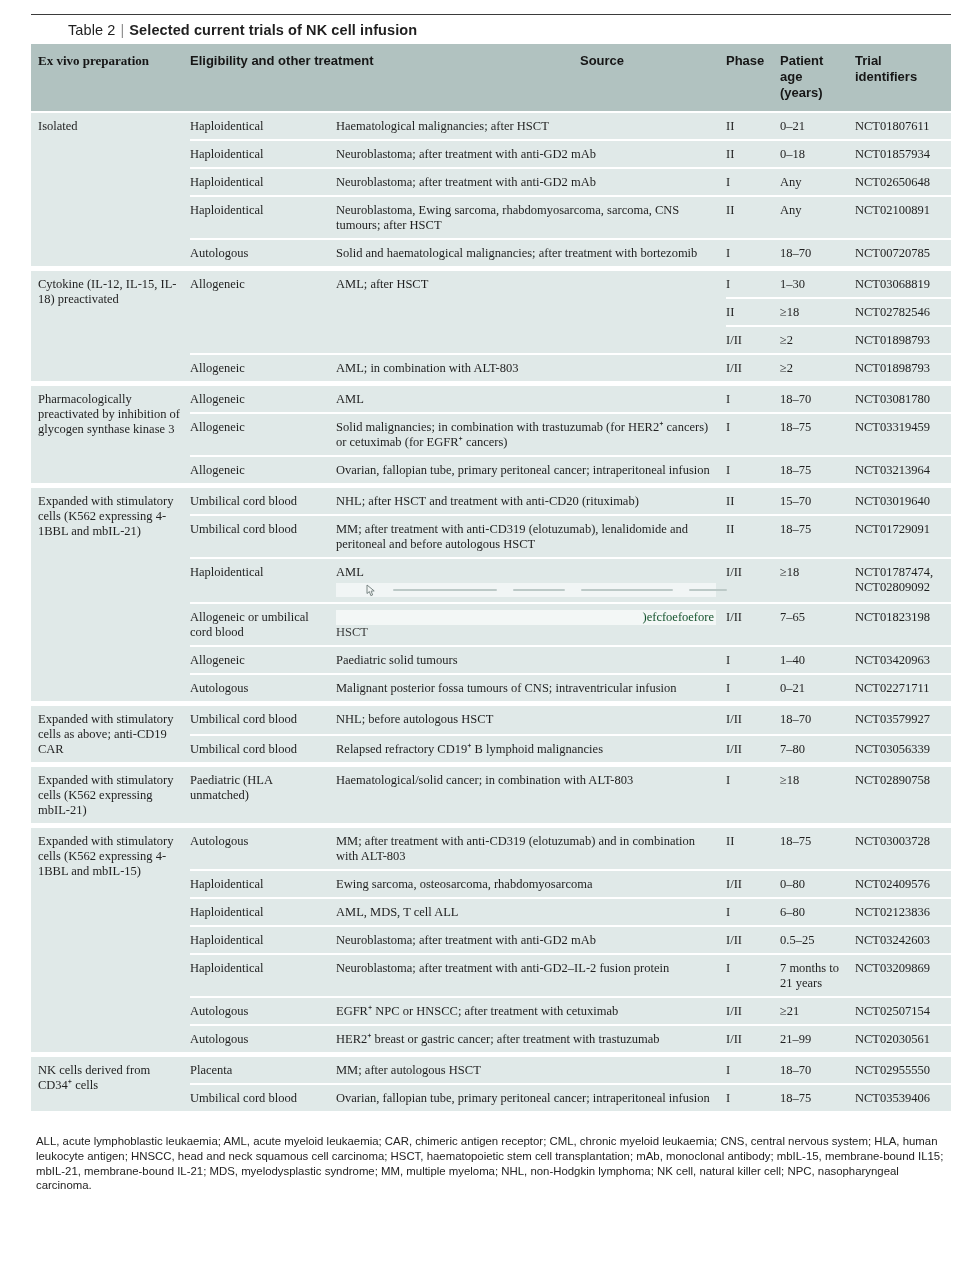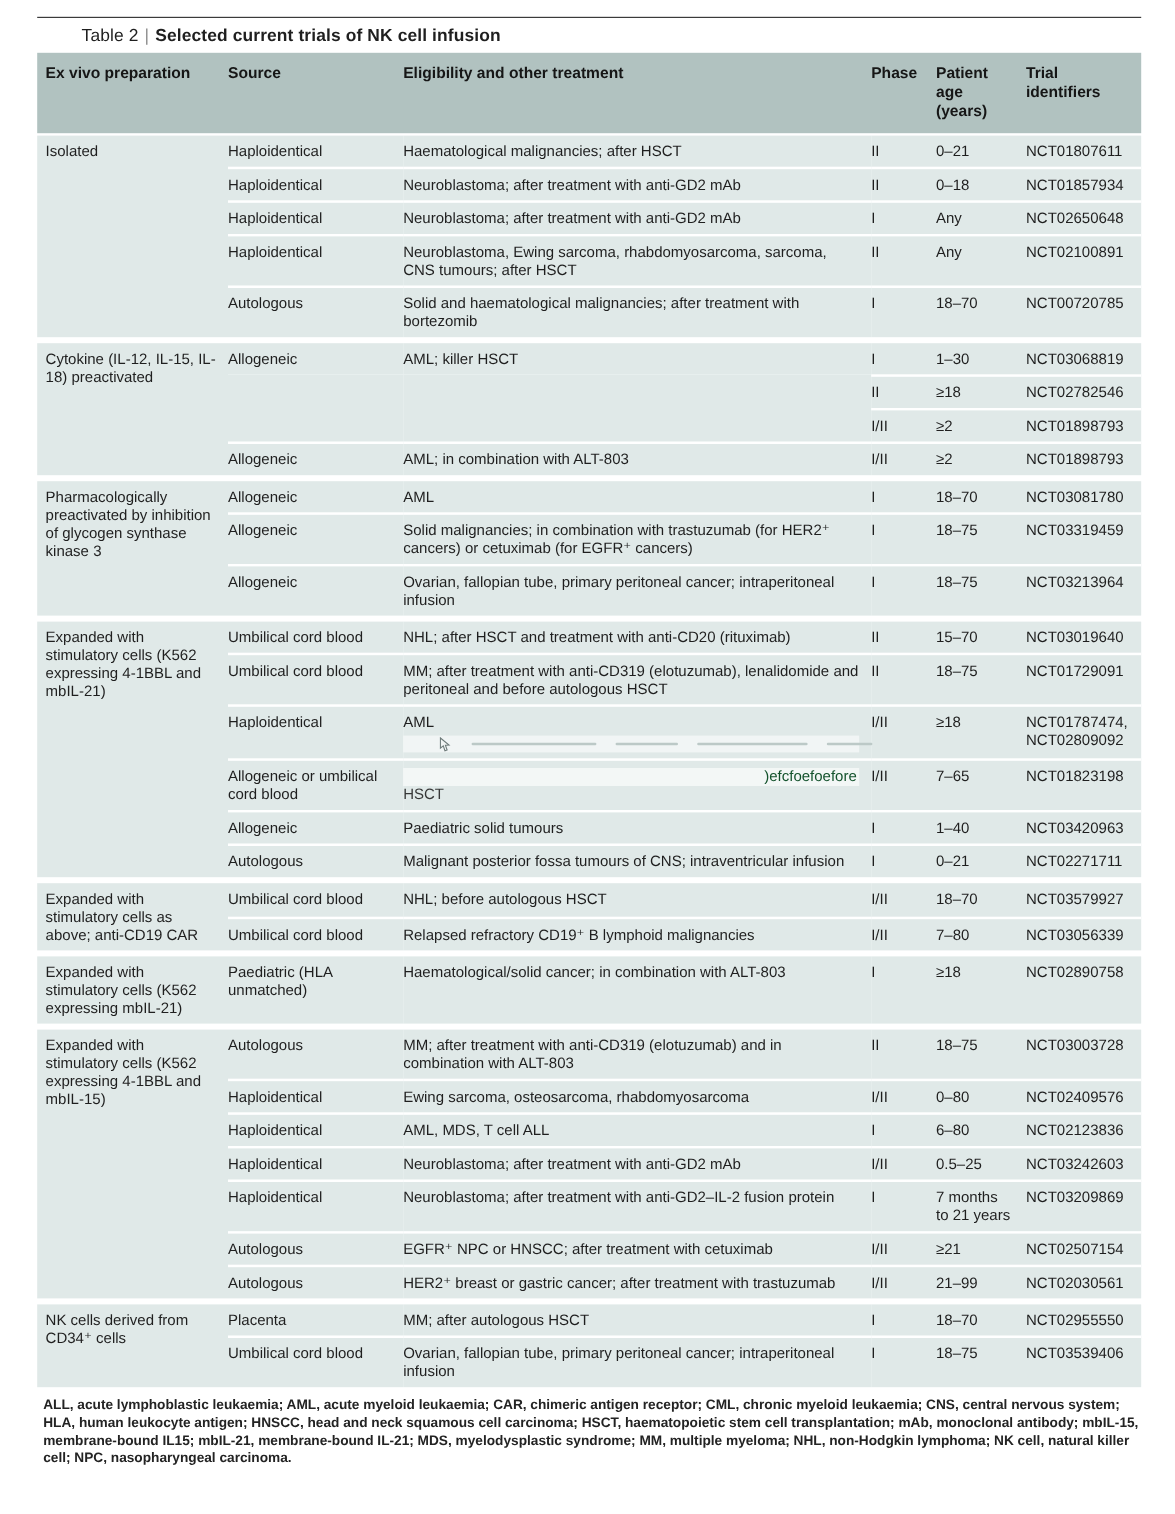--- a/index.html
+++ b/index.html
@@ -15,58 +15,58 @@
   }
   .wrap{margin:14px 0 0 31px;width:920px;}
   .top-rule{border-top:1.6px solid #3b3b3b;}
   .title{padding:7px 0 6px 5px;font-size:14.5px;letter-spacing:.1px;}
   .t-label{font-weight:400;margin-left:32px;}
   .t-sep{color:#8f8f8f;margin:0 5px;font-weight:400;}
   .t-text{font-weight:700;}
 
   .thead{display:flex;background:var(--hbg);font-weight:700;font-size:13px;line-height:16px;color:#161616;}
   .hc{padding:9px 10px 10px 0;}
-  .c1{width:159px;padding-left:7px;}
+  .c1{width:159px;padding-left:7px;font-family:Liberation Serif, serif;}
   .c2{width:146px;}
   .c3{width:390px;}
   .c4{width:54px;}
   .c5{width:75px;}
   .c6{flex:1;}
 
-  .group{display:flex;margin-top:5px;}
+  .group{display:flex;margin-top:5px;font-family:Liberation Serif, serif;}
   #tbody .group:first-child{margin-top:2px;}
   .gcol1{width:159px;background:var(--rbg);padding:6px 10px 5px 7px;font-size:12.5px;line-height:15px;}
   .grows{flex:1;display:flex;flex-direction:column;}
   .row{display:flex;flex:1;justify-content:center;}
   .c{background:var(--rbg);font-size:12.5px;line-height:15px;padding:6px 10px 5px 0;}
   .row.full .c{border-top:2px solid #ffffff;}
   .row.phase .pc{border-top:2px solid #ffffff;}
 
   .smudge-line{position:relative;margin-top:3px;height:14px;background:rgba(255,255,255,.55);display:flex;align-items:center;}
   .cursor-icon{margin-left:30px;flex:0 0 auto;display:inline-block;line-height:0;margin-right:16px;}
   .dash{height:2px;background:#bcc9c7;border-radius:1px;margin-right:16px;flex:0 0 auto;}
   .erased1{background:rgba(255,255,255,.62);text-align:right;color:#14532d;padding-right:2px;min-height:15px;}
   .erased2{opacity:.88;}
 
-  .footnote{margin-top:8px;width:920px;font-size:11.4px;line-height:14.8px;color:#232323;padding-left:5px;font-weight:bold;}
+  .footnote{margin-top:23px;width:920px;font-size:11.4px;line-height:14.8px;color:#232323;padding-left:5px;}
 </style>
 </head>
 <body>
 
 <div class="wrap">
   <div class="top-rule"></div>
 
   <div class="title">
     <span class="t-label">Table 2</span><span class="t-sep">|</span><span class="t-text">Selected current trials of NK cell infusion</span>
   </div>
 
   <div class="thead">
     <div class="hc c1">Ex vivo preparation</div>
+    <div class="hc c3">Eligibility and other treatment</div>
     <div class="hc c2">Source</div>
-    <div class="hc c3">Eligibility and other treatment</div>
     <div class="hc c4">Phase</div>
     <div class="hc c5">Patient age (years)</div>
     <div class="hc c6">Trial identifiers</div>
   </div>
 
   <div id="tbody">
       <div class="group">
         <div class="gcol1">Isolated</div>
         <div class="grows">
           <div class="row">
@@ -104,21 +104,21 @@
             <div class="c c5 pc">18–70</div>
             <div class="c c6 pc">NCT00720785</div>
           </div>
         </div>
       </div>
       <div class="group">
         <div class="gcol1">Cytokine (IL-12, IL-15, IL-18) preactivated</div>
         <div class="grows">
           <div class="row">
             <div class="c c2">Allogeneic</div>
-            <div class="c c3">AML; killer HSCT</div>
+            <div class="c c3">AML; after HSCT</div>
             <div class="c c4 pc">I</div>
             <div class="c c5 pc">1–30</div>
             <div class="c c6 pc">NCT03068819</div>
           </div>
           <div class="row phase">
             <div class="c c2"></div>
             <div class="c c3"></div>
             <div class="c c4 pc">II</div>
             <div class="c c5 pc">≥18</div>
             <div class="c c6 pc">NCT02782546</div>

